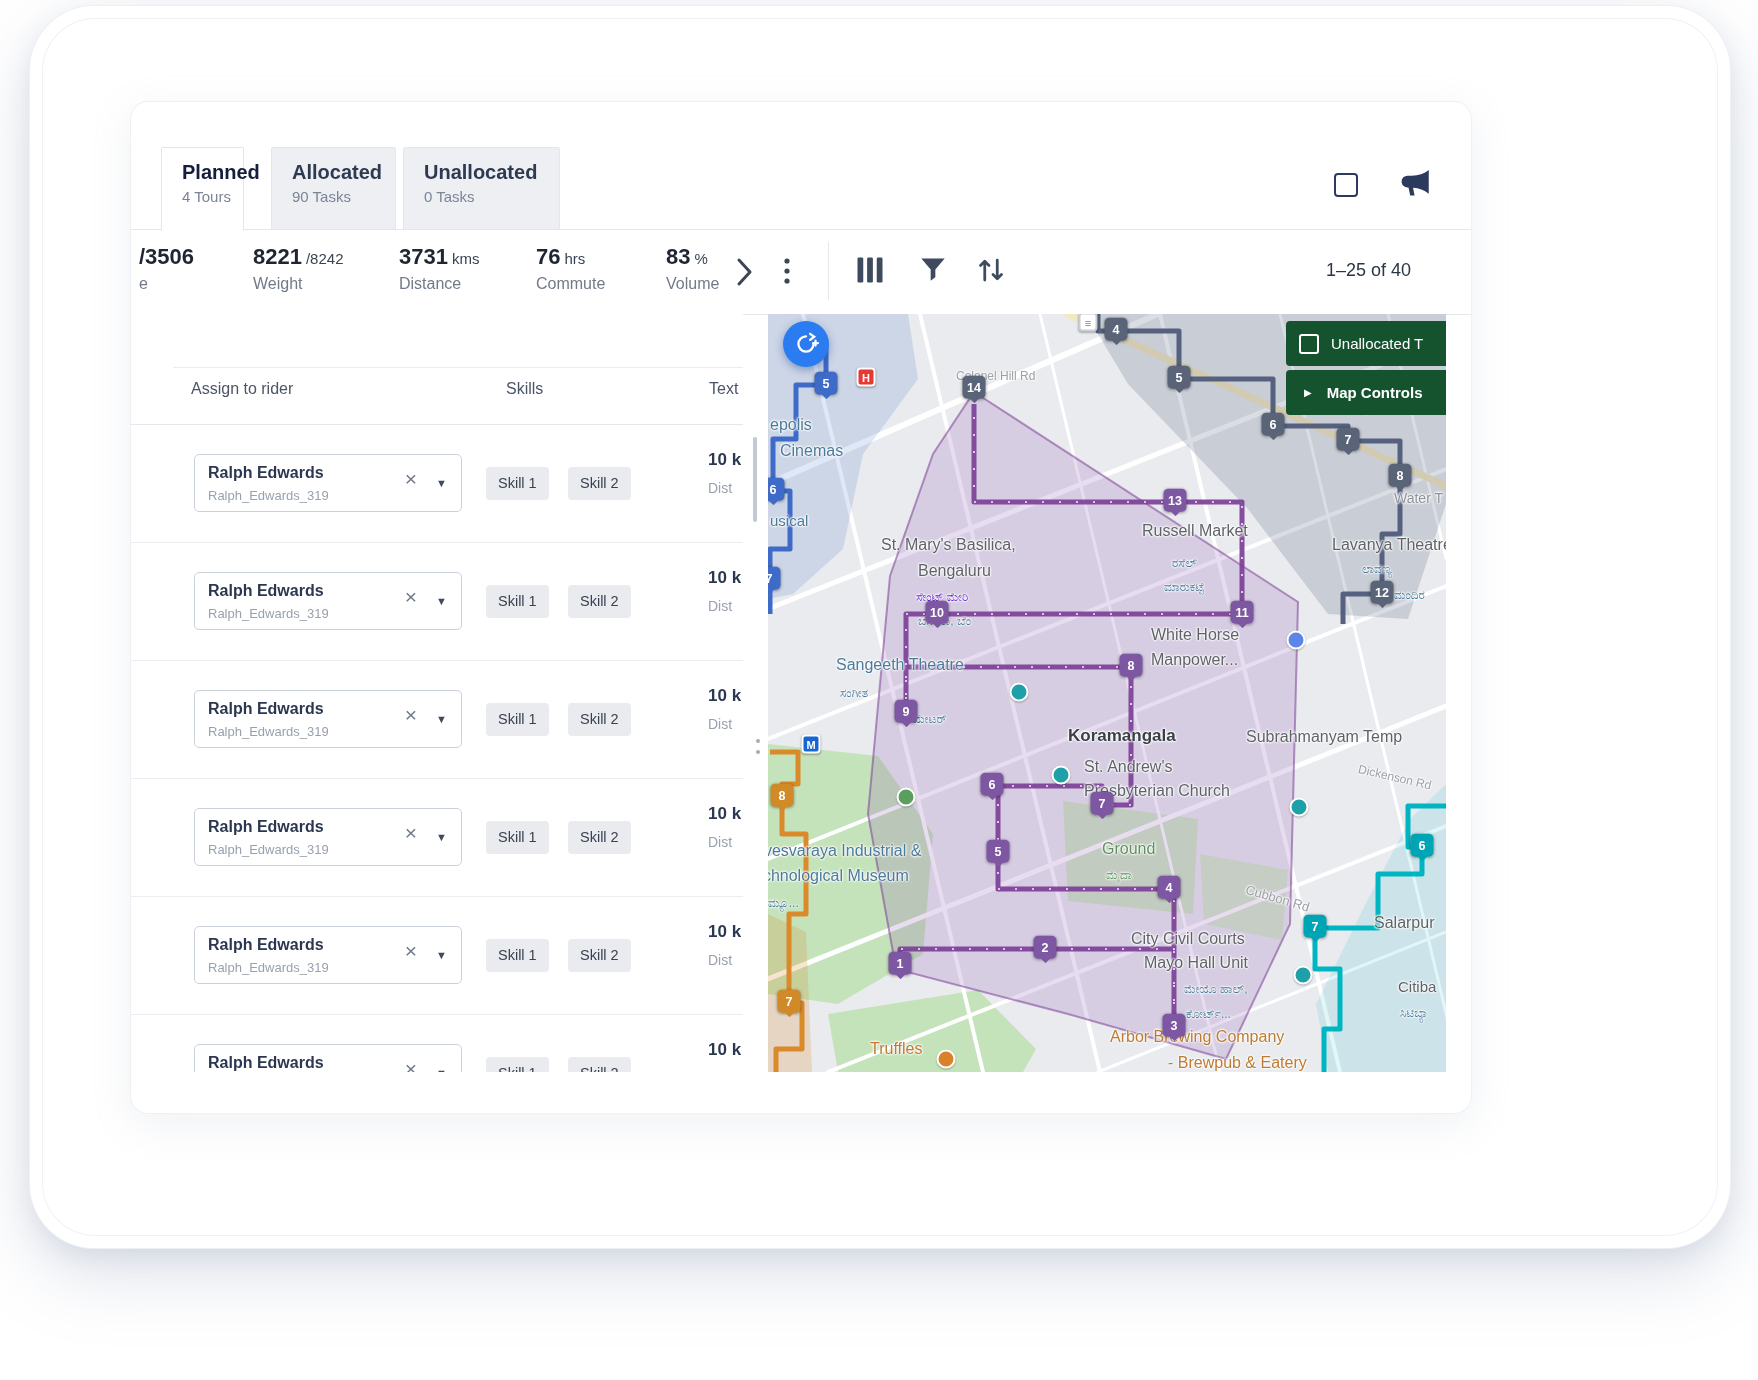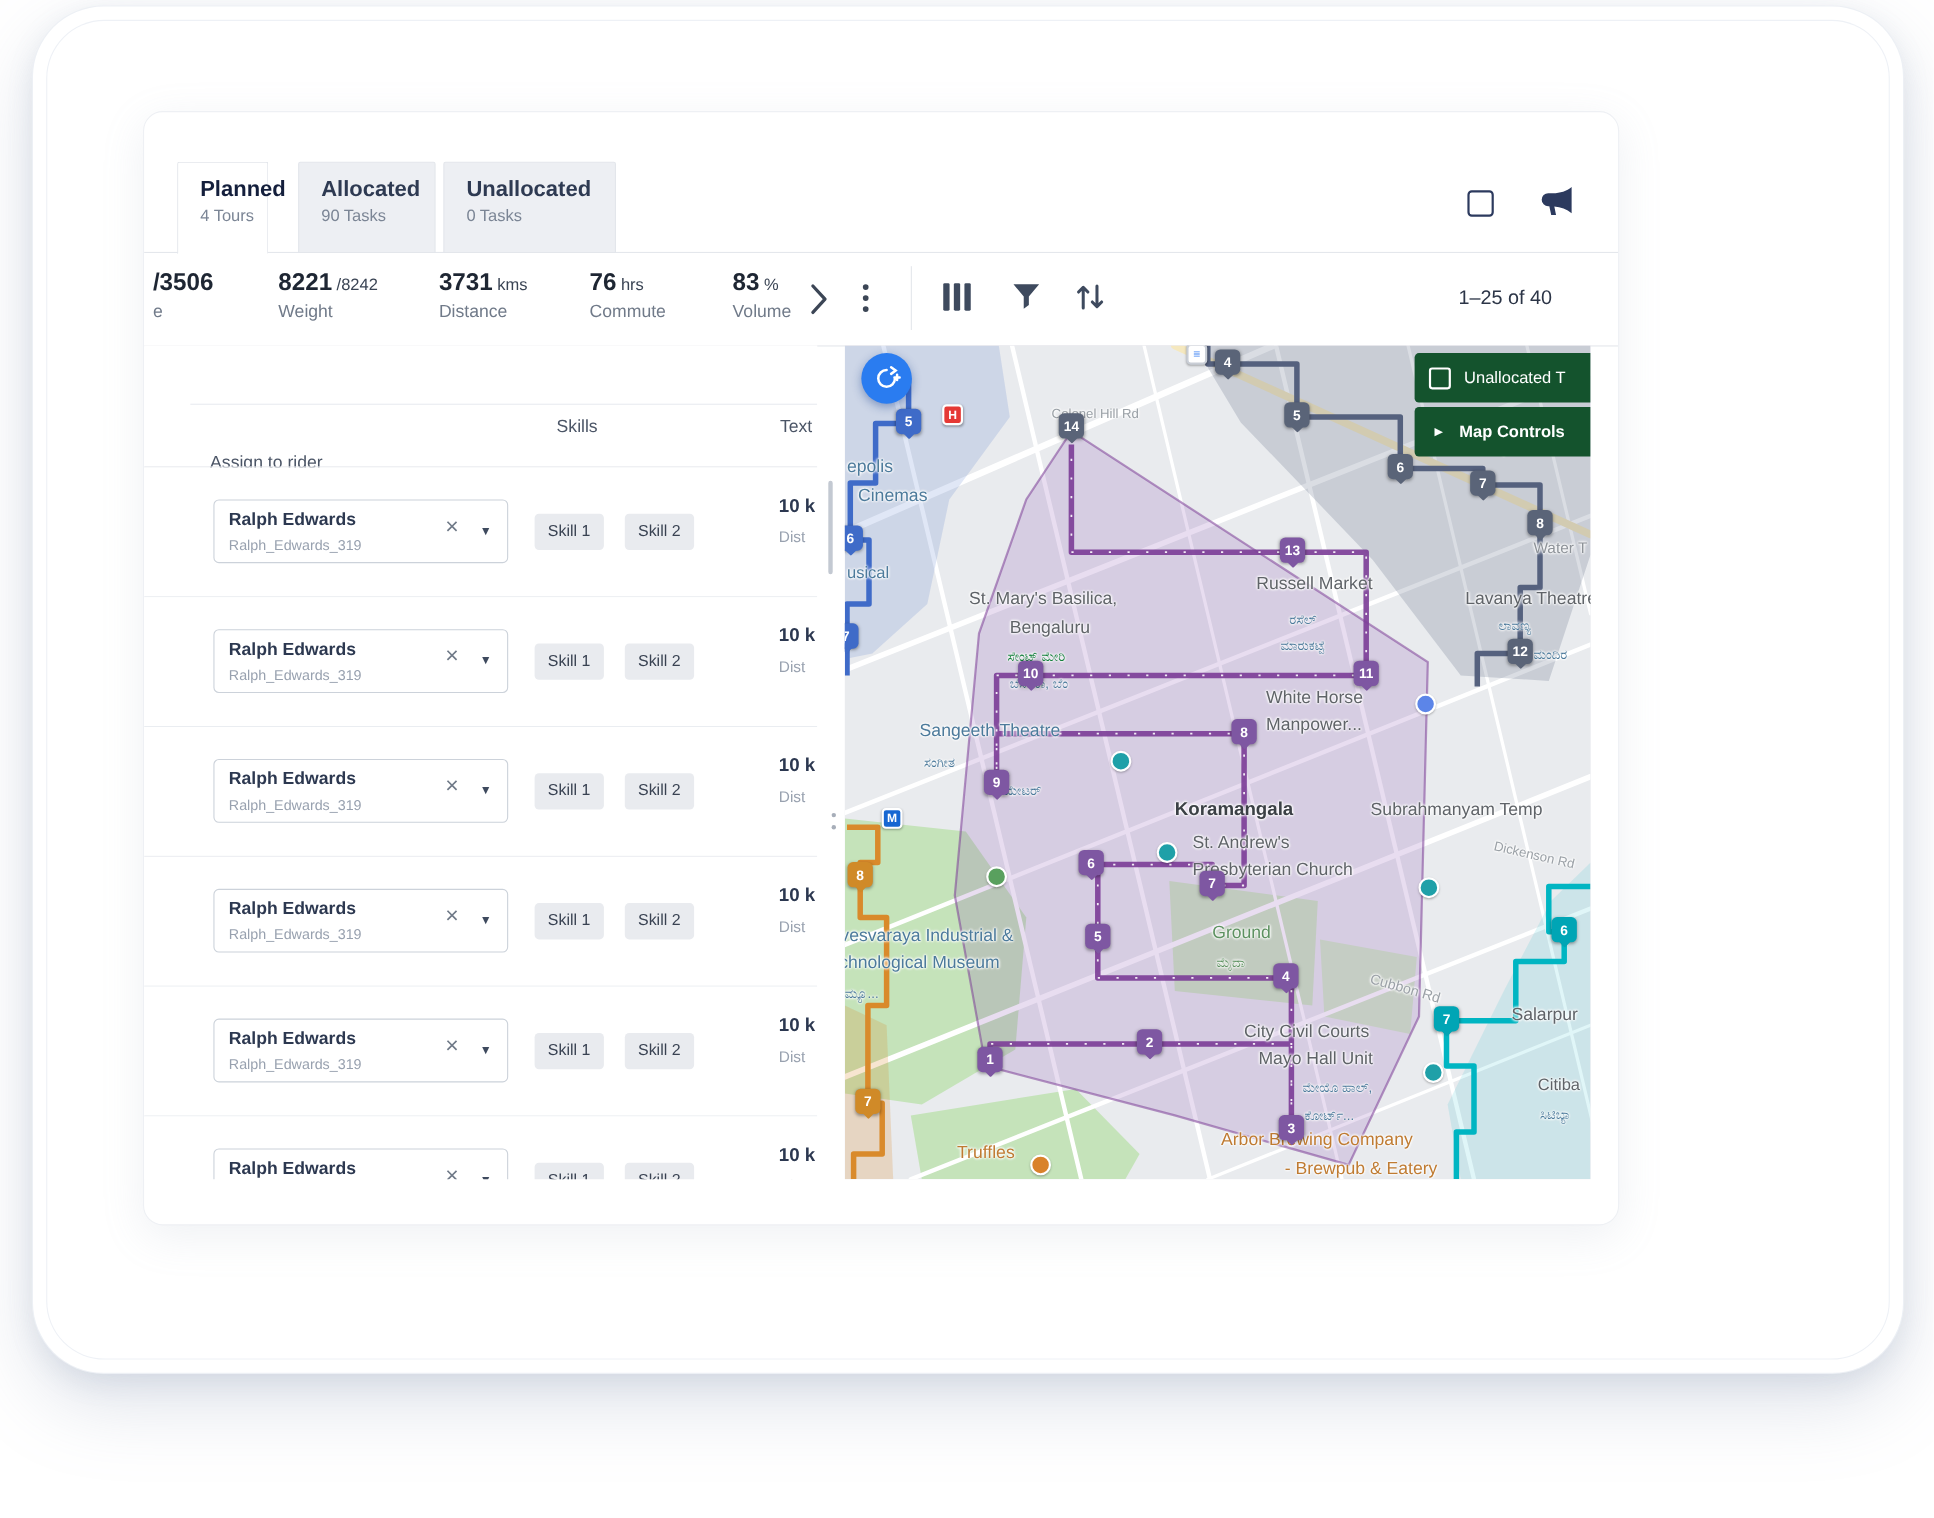--- a/index.html
+++ b/index.html
@@ -36,21 +36,21 @@
   .chev{position:absolute;left:600px;top:22px;width:26px;height:40px;cursor:pointer;}
   .kebab{position:absolute;left:648px;top:26px;width:16px;height:32px;cursor:pointer;}
   .vsep{position:absolute;left:697px;top:12px;width:1px;height:58px;background:#e4e7ec;}
   .icnbtn{position:absolute;top:25px;width:30px;height:30px;cursor:pointer;}
   .pagination{position:absolute;right:60px;top:30px;font-size:18px;color:#2c3547;}
 
   
   .panel{position:absolute;left:0;top:212px;width:612px;height:758px;overflow:hidden;background:#fff;}
   .strip-rule{position:absolute;left:42px;right:0;top:53px;height:1px;background:#e9ecf0;}
   .col-h{position:absolute;top:66px;font-size:16px;font-weight:500;color:#4b5566;white-space:nowrap;}
-  .col-h1{left:60px;margin-top:32px;} .col-h2{left:375px;} .col-h3{left:578px;width:34px;overflow:hidden;}
+  .col-h1{left:60px;} .col-h2{left:375px;} .col-h3{left:578px;width:34px;overflow:hidden;}
   .hdr-rule{position:absolute;left:0;right:0;top:110px;height:1px;background:#e4e7ec;}
   .rows{position:absolute;left:0;right:0;top:111px;}
   .row{position:relative;height:117px;border-bottom:1px solid #eaedf1;background:#fff;}
   .rider-box{position:absolute;left:63px;top:29px;width:268px;height:58px;border:1px solid #ccd2da;border-radius:5px;
     box-sizing:border-box;background:#fff;cursor:pointer;}
   .rider-name{position:absolute;left:13px;top:9px;font-size:16px;font-weight:700;color:#2c3850;white-space:nowrap;}
   .rider-id{position:absolute;left:13px;top:33px;font-size:13px;color:#98a1af;white-space:nowrap;}
   .rider-clear{position:absolute;right:44px;top:13px;font-size:21px;color:#6f7987;cursor:pointer;line-height:1;}
   .rider-caret{position:absolute;right:14px;top:22px;font-size:11px;color:#3e4a5e;cursor:pointer;}
   .chip{position:absolute;top:42px;height:33px;padding:0 12px;background:#e9ebef;border-radius:4px;font-size:14.5px;
@@ -325,21 +325,21 @@
         </svg>
 
         <div id="maplabels">
             <div class="map-label" style="left: 188px; top: 55px; color: rgb(154, 160, 166); font-size: 12px;">Colonel Hill Rd</div>
             <div class="map-label" style="left: 592px; top: 92px; color: rgb(154, 160, 166); font-size: 12px; transform: rotate(-38deg);">AM Road</div>
             <div class="map-label" style="left: 2px; top: 102px; color: rgb(76, 122, 155); font-size: 16px;">epolis</div>
             <div class="map-label" style="left: 12px; top: 128px; color: rgb(76, 122, 155); font-size: 16px;">Cinemas</div>
             <div class="map-label" style="left: 2px; top: 198px; color: rgb(76, 122, 155); font-size: 15px;">usical</div>
             <div class="map-label" style="left: 113px; top: 222px; color: rgb(95, 99, 104); font-size: 16px;">St. Mary's Basilica,</div>
             <div class="map-label" style="left: 150px; top: 248px; color: rgb(95, 99, 104); font-size: 16px;">Bengaluru</div>
-            <div class="map-label" style="left: 148px; top: 276px; color: #15803d; font-size: 12px;">ಸೇಂಟ್ ಮೇರಿ</div>
+            <div class="map-label" style="left: 148px; top: 276px; color: #6d28d9; font-size: 12px;">ಸೇಂಟ್ ಮೇರಿ</div>
             <div class="map-label" style="left: 150px; top: 300px; color: rgb(76, 122, 155); font-size: 12px;">ಬೆಸಿಲಿಕಾ, ಬೆಂ</div>
             <div class="map-label" style="left: 374px; top: 208px; color: rgb(95, 99, 104); font-size: 16px;">Russell Market</div>
             <div class="map-label" style="left: 404px; top: 242px; color: rgb(76, 122, 155); font-size: 12px;">ರಸೆಲ್</div>
             <div class="map-label" style="left: 396px; top: 266px; color: rgb(76, 122, 155); font-size: 12px;">ಮಾರುಕಟ್ಟೆ</div>
             <div class="map-label" style="left: 564px; top: 222px; color: rgb(95, 99, 104); font-size: 16px;">Lavanya Theatre</div>
             <div class="map-label" style="left: 594px; top: 248px; color: rgb(76, 122, 155); font-size: 12px;">ಲಾವಣ್ಯ</div>
             <div class="map-label" style="left: 626px; top: 274px; color: rgb(76, 122, 155); font-size: 12px;">ಮಂದಿರ</div>
             <div class="map-label" style="left: 626px; top: 176px; color: rgb(141, 146, 152); font-size: 14px;">Water T</div>
             <div class="map-label" style="left: 383px; top: 312px; color: rgb(95, 99, 104); font-size: 16px;">White Horse</div>
             <div class="map-label" style="left: 383px; top: 337px; color: rgb(95, 99, 104); font-size: 16px;">Manpower...</div>

